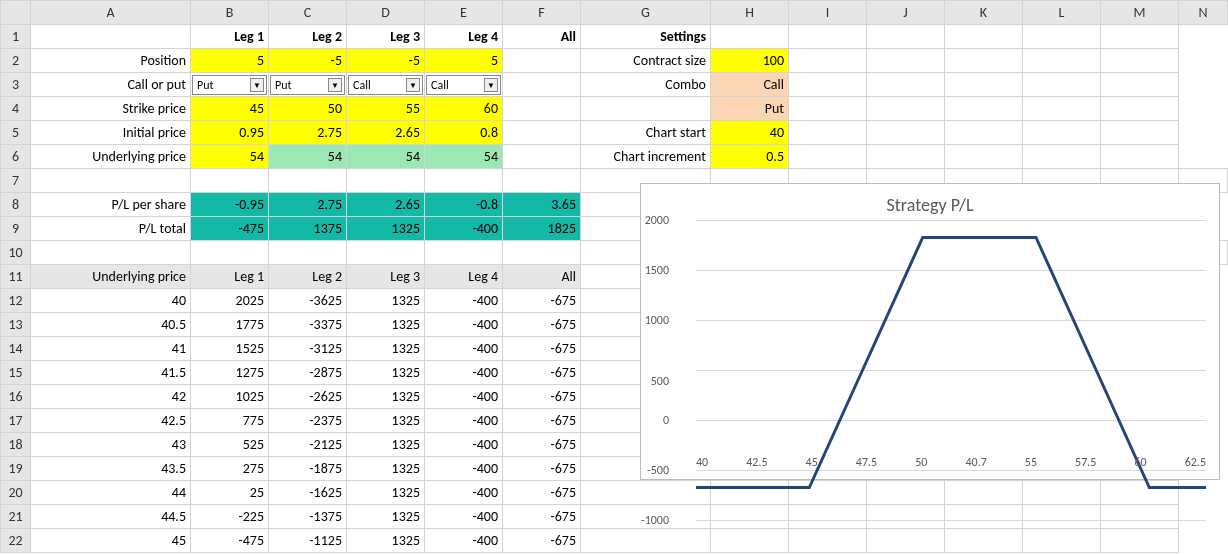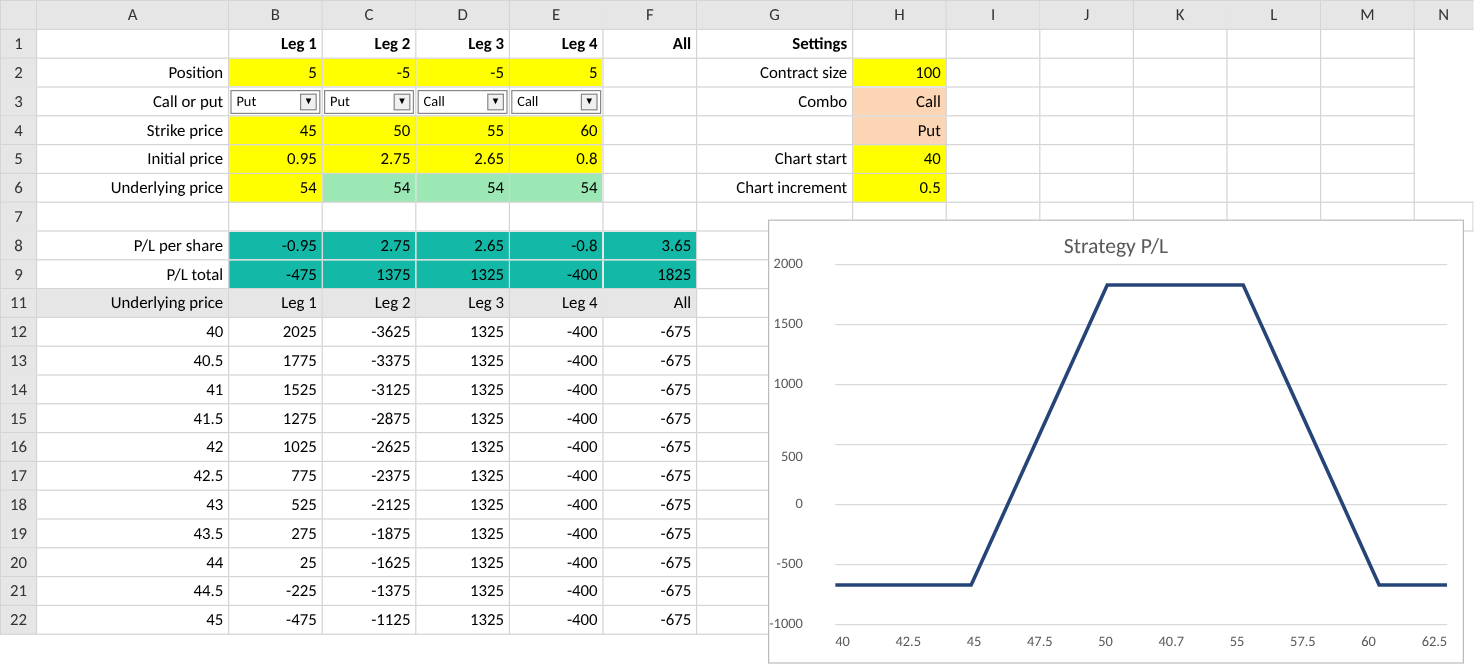--- a/index.html
+++ b/index.html
@@ -78,21 +78,21 @@
   .cH { width: 130px; }
   .cI { width: 78px; }
   .cJ, .cK, .cL, .cM, .cN { width: 78px; }
 
   
   .chart {
     position: absolute;
     left: 640px;
     top: 183px;
     width: 580px;
-    height: 370px;
+    height: 297px;
     background: #fff;
     border: 1px solid #bbb;
   }
   .chart-title {
     text-align: center;
     font-size: 18px;
     color: #595959;
     padding: 10px 0 4px 0;
   }
   .chart-body {
@@ -326,20 +326,37 @@
           <td></td>
         </tr>
         <tr>
           <th class="rowhdr">9</th>
           <td class="left">P/L total</td>
           <td class="lgreen">-475</td>
           <td class="lgreen">1375</td>
           <td class="lgreen">1325</td>
           <td class="lgreen">-400</td>
           <td class="lgreen">1825</td>
+          <td></td>
+          <td></td>
+          <td></td>
+          <td></td>
+          <td></td>
+          <td></td>
+          <td></td>
+        </tr>
+        <tr>
+          <th class="rowhdr">10</th>
+          <td></td>
+          <td></td>
+          <td></td>
+          <td></td>
+          <td></td>
+          <td></td>
+          <td></td>
           <td></td>
           <td></td>
           <td></td>
           <td></td>
           <td></td>
           <td></td>
           <td></td>
         </tr>
         <tr>
           <th class="rowhdr">11</th>

